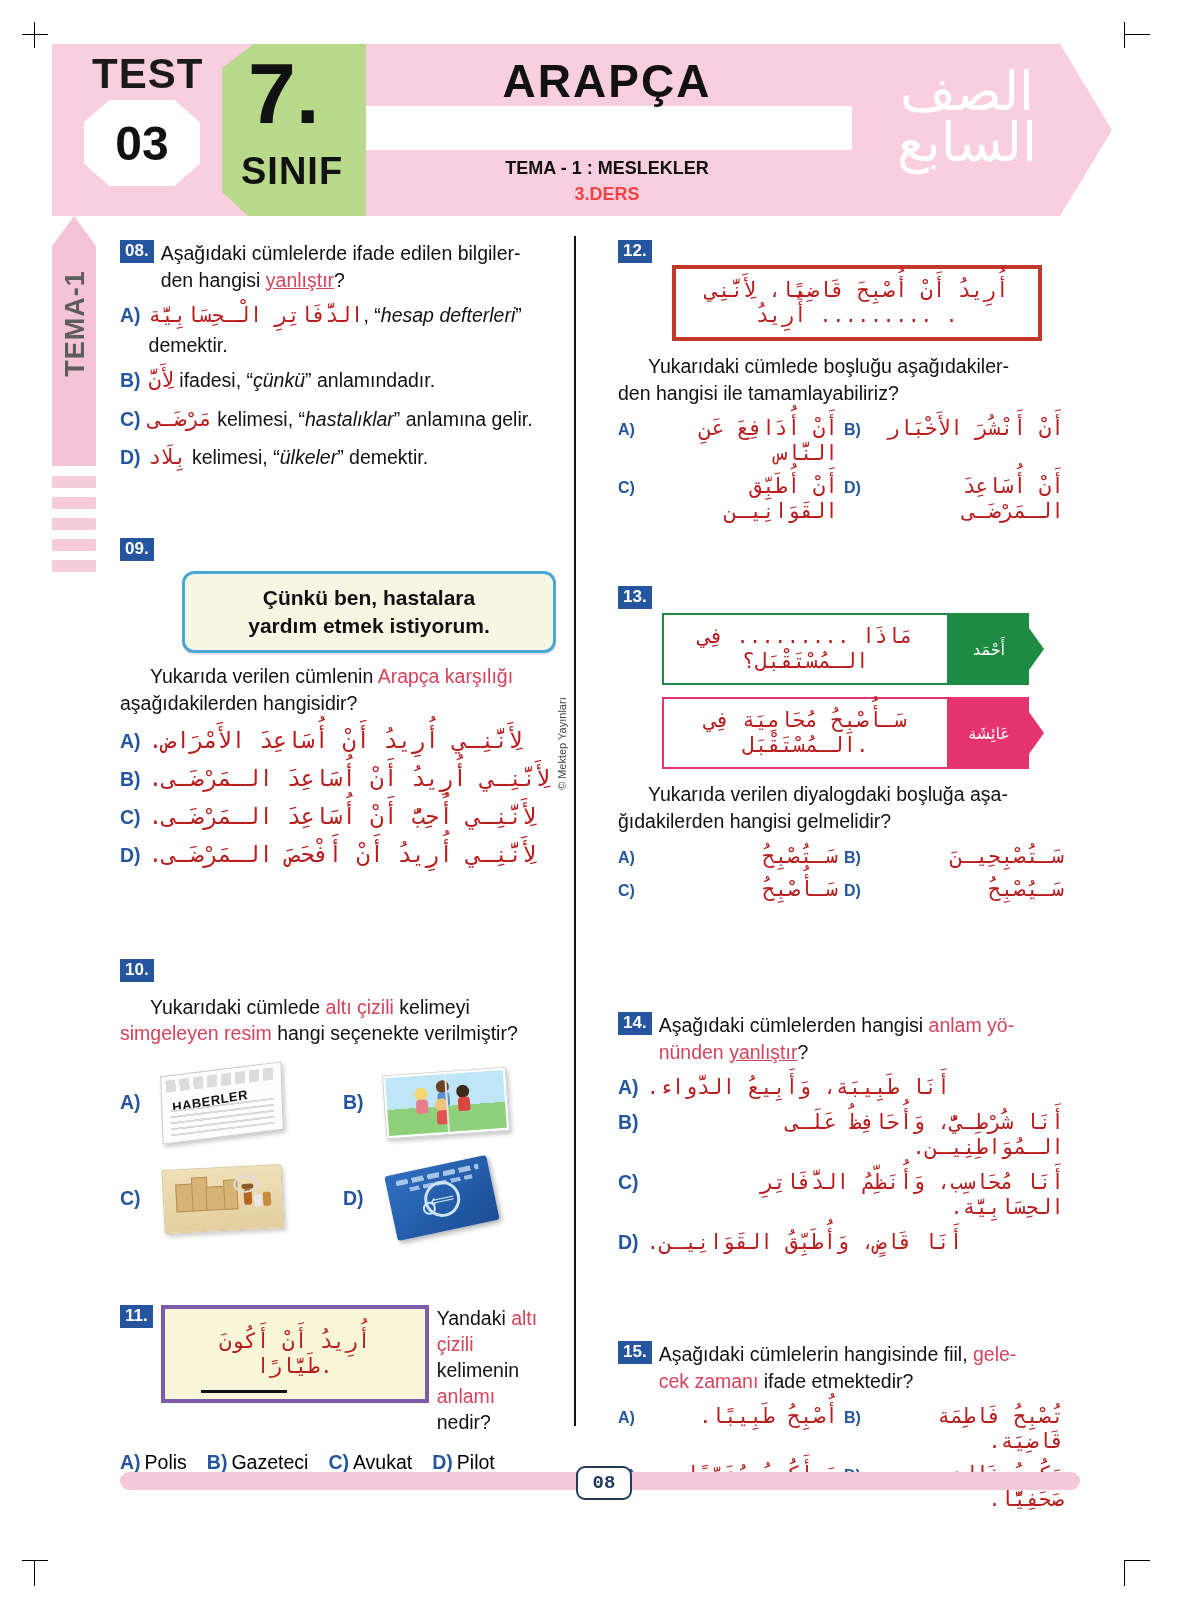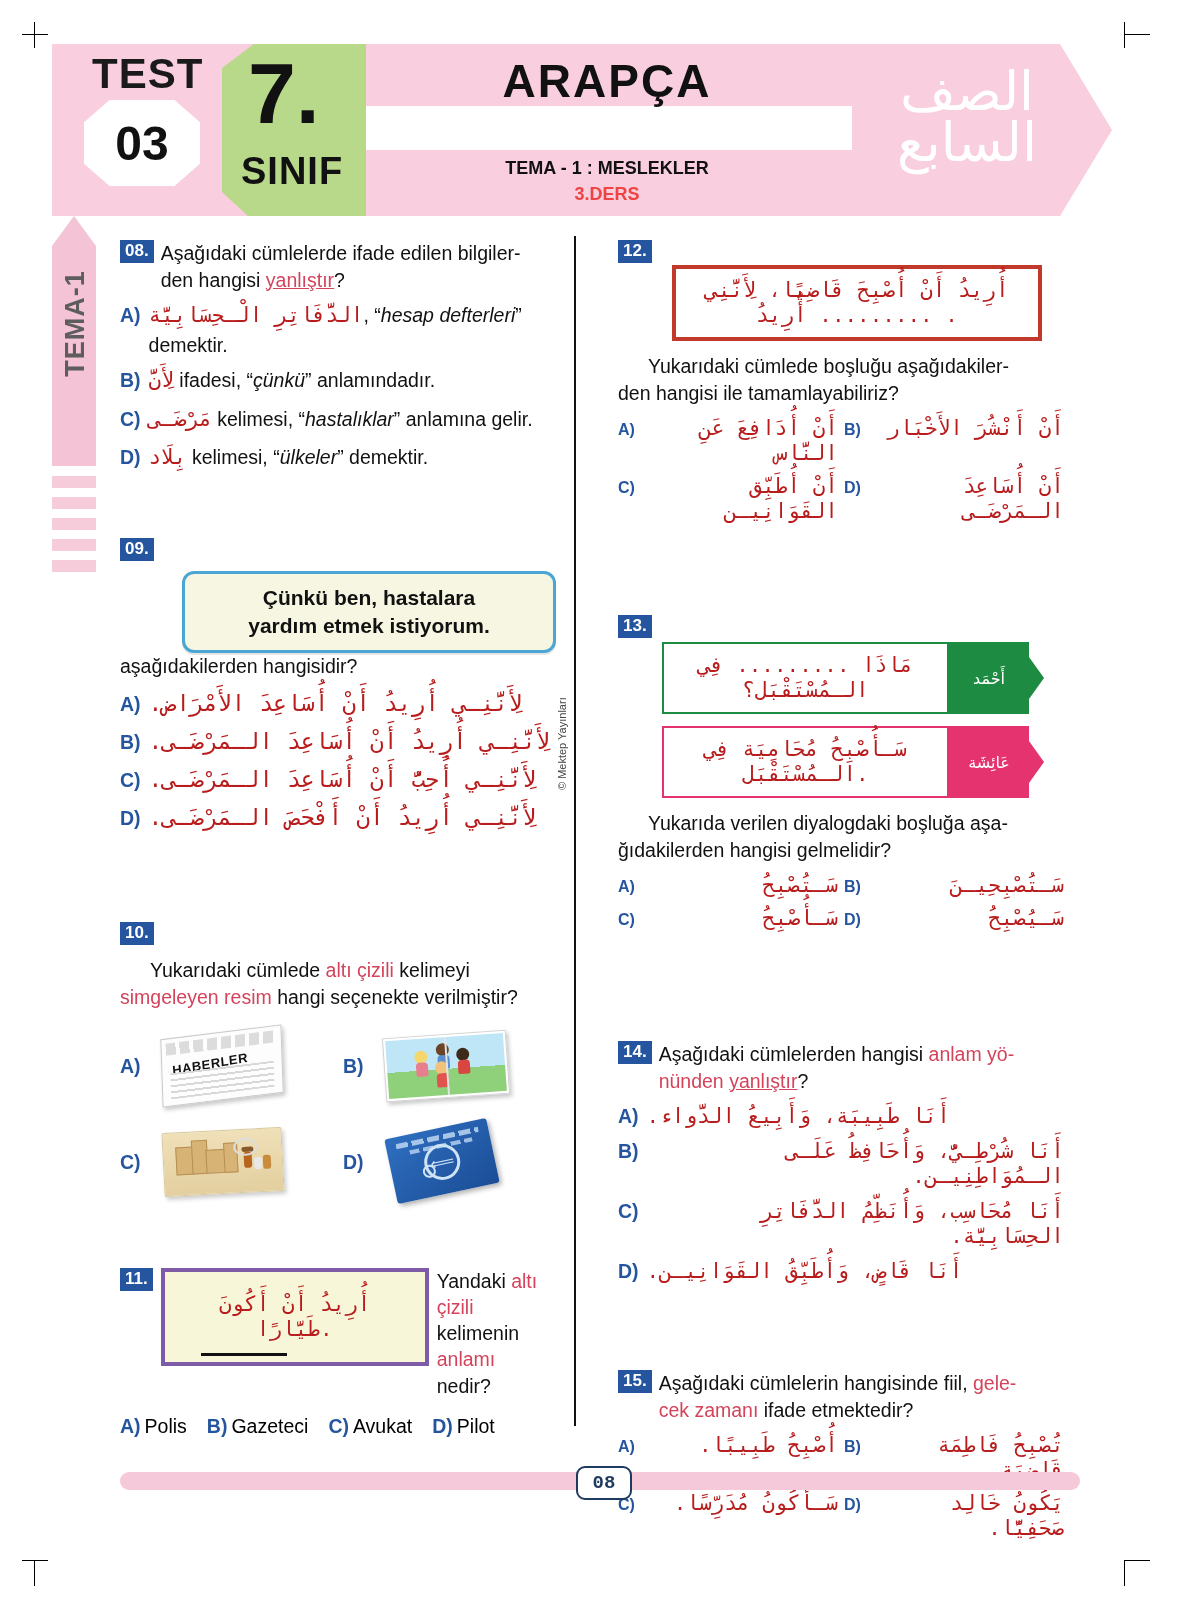--- a/index.html
+++ b/index.html
@@ -258,20 +258,23 @@
         <span class="qtext"><span class="ar">بِلَاد</span><span> kelimesi, “</span><span class="it">ülkeler</span><span>” demektir.</span></span>
       </div>
     </div>
 
     <div class="q" style="margin-top:64px;">
       <span class="qnum">09.</span>
       <div class="bubble">
         <div class="bubble-line">Çünkü ben, hastalara</div>
         <div class="bubble-line">yardım etmek istiyorum.</div>
       </div>
+      <div class="qtext indent" style="margin-top:10px;">
+        <span>Yukarıda verilen cümlenin </span><span class="hl">Arapça karşılığı</span>
+      </div>
       <div class="qtext">aşağıdakilerden hangisidir?</div>
       <div class="opt opt-rtl">
         <span class="oL">A)</span>
         <span class="ar ar-big">لِأَنَّنِـي أُرِيدُ أَنْ أُسَاعِدَ الأَمْرَاض.</span>
       </div>
       <div class="opt opt-rtl">
         <span class="oL">B)</span>
         <span class="ar ar-big">لِأَنَّنِـي أُرِيدُ أَنْ أُسَاعِدَ الـمَرْضَـى.</span>
       </div>
       <div class="opt opt-rtl">
@@ -398,21 +401,21 @@
           <span class="oL">C)</span>
           <span class="ar">أَنْ أُطَبِّق القَوَانِيـن</span>
         </div>
         <div class="cell">
           <span class="oL">D)</span>
           <span class="ar">أَنْ أُسَاعِدَ الـمَرْضَـى</span>
         </div>
       </div>
     </div>
 
-    <div class="q" style="margin-top:91px;">
+    <div class="q" style="margin-top:62px;">
       <span class="qnum">13.</span>
       <div class="dlg">
         <div class="dlg-row g">
           <div class="dlg-body">
             <span class="ar">مَاذَا ......... فِي الـمُسْتَقْبَل؟</span>
           </div>
           <div class="dlg-name">أَحْمَد</div>
           <div class="dlg-arrow"></div>
         </div>
         <div class="dlg-row p">

